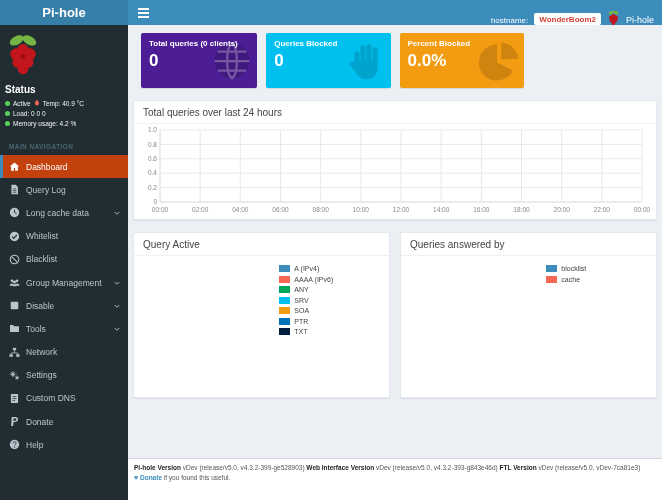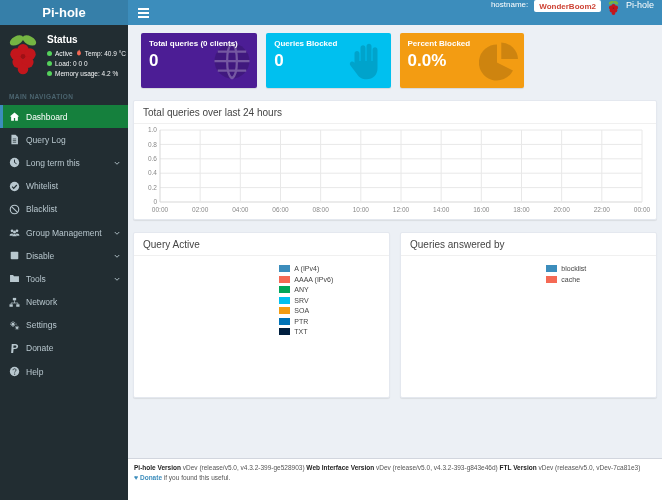--- a/index.html
+++ b/index.html
@@ -7,38 +7,38 @@
   body { font-family:"Liberation Sans", sans-serif; background:#ecf0f5; position:relative; overflow:hidden; }
   #app { position:absolute; inset:0; width:662px; height:500px; }
 
   
   .header { position:absolute; top:0; left:0; right:0; height:25px; background:#3c8dbc; z-index:5;padding-left:28px; }
   .logo-box { position:absolute; left:0; top:0; width:128px; height:25px; background:#367fa9; color:#fff;
               font-size:13px; font-weight:600; text-align:center; line-height:25px; }
   .hamburger { position:absolute; left:128px; top:0; width:30px; height:25px; display:flex; flex-direction:column;
                justify-content:center; align-items:center; gap:2px; cursor:pointer; }
   .hamburger i { display:block; width:11px; height:2px; background:#fff; }
-  .header-right { position:absolute; right:8px; top:0; height:25px; display:flex; align-items:flex-start; gap:6px; }
+  .header-right { position:absolute; right:8px; top:0; height:25px; display:flex; align-items:flex-end; gap:6px; }
   .hostname-label { color:#fff; font-size:8px; }
   .hostname-badge { background:#fff; color:#ce4335; font-size:8px; font-weight:bold; padding:1.5px 5px; border-radius:2px; }
   .header-berry { width:13px; height:15px; }
   .header-user { color:#fff; font-size:9px; }
 
   
   .sidebar { position:absolute; top:25px; left:0; width:128px; bottom:0; background:#222d32; }
-  .user-panel { display:flex; padding:8px 5px 6px 5px; gap:6px; }
+  .user-panel { display:flex; padding:8px 5px 6px 5px; gap:6px;flex-direction:column; }
   .berry-logo { width:36px; height:44px; flex:none; }
   .status-title { color:#fff; font-size:10px; font-weight:bold; margin:1px 0 4px 0; }
   .status-line { display:flex; align-items:center; gap:3px; color:#f3f5f6; font-size:6.5px; margin-bottom:3px; white-space:nowrap; }
   .dot { width:5px; height:5px; border-radius:50%; background:#55d15c; flex:none; }
   .flame { width:6px; height:8px; flex:none; display:inline-block; }
   .nav-header { color:#4b646f; font-size:6.5px; font-weight:bold; letter-spacing:0.4px; padding:7px 9px 5px 9px; }
   .nav-item { height:23.2px; display:flex; align-items:center; gap:6px; padding:0 7px 0 6px; color:#b8c7ce;
               font-size:8.5px; border-left:3px solid transparent; cursor:pointer; }
-  .nav-item.active { background:#15803d; color:#fff; border-left-color:#3c8dbc; }
+  .nav-item.active { background:#c2410c; color:#fff; border-left-color:#3c8dbc; }
   .nav-icon { width:11px; height:11px; flex:none; }
   .nav-icon svg { width:100%; height:100%; display:block; }
   .chevron { width:8px; height:8px; margin-left:auto; flex:none; }
   .chevron svg { width:100%; height:100%; display:block; }
 
   
   .main { position:absolute; left:128px; top:25px; right:0; bottom:0; }
 
   .cards { position:absolute; left:5px; right:5px; top:8px; height:55px; display:grid;
            grid-template-columns:repeat(4,1fr); gap:9px; }
@@ -166,21 +166,21 @@
           </span>
           <span>Query Log</span>
         </div>
         <div class="nav-item">
           <span class="nav-icon">
             <svg viewBox="0 0 16 16">
               <circle cx="8" cy="8" r="6.8" fill="currentColor"></circle>
               <path d="M8 3.8V8l3 1.8" stroke="#222d32" stroke-width="1.4" fill="none"></path>
             </svg>
           </span>
-          <span>Long term this</span>
+          <span>Long cache data</span>
           <span class="chevron">
             <svg viewBox="0 0 16 16" fill="none" stroke="currentColor">
               <path d="M3.5 6l4.5 4.5L12.5 6" stroke-width="1.8"></path>
             </svg>
           </span>
         </div>
         <div class="nav-item">
           <span class="nav-icon">
             <svg viewBox="0 0 16 16">
               <circle cx="8" cy="8" r="6.8" fill="currentColor"></circle>
@@ -256,20 +256,29 @@
         <div class="nav-item">
           <span class="nav-icon">
             <svg viewBox="0 0 16 16" fill="currentColor">
               <circle cx="5.8" cy="6" r="2.2"></circle>
               <path d="M5.8 1.9v1.4M5.8 8.7v1.4M1.7 6h1.4M9.5 6h1.4M2.9 3.1l1 1M7.7 7.9l1 1M8.7 3.1l-1 1M3.9 7.9l-1 1" stroke="currentColor" stroke-width="1.4"></path>
               <circle cx="11.7" cy="11.4" r="1.8"></circle>
               <path d="M11.7 8.3v1.1M11.7 13.4v1.1M8.6 11.4h1.1M13.7 11.4h1.1M9.6 9.3l.8.8M13 12.7l.8.8M13.8 9.3l-.8.8M10.4 12.7l-.8.8" stroke="currentColor" stroke-width="1.1"></path>
             </svg>
           </span>
           <span>Settings</span>
+        </div>
+        <div class="nav-item">
+          <span class="nav-icon">
+            <svg viewBox="0 0 16 16">
+              <rect x="2.8" y="1.3" width="10.4" height="13.4" rx="1" fill="currentColor"></rect>
+              <path d="M5.2 5.2h5.6M5.2 8h5.6M5.2 10.8h3.6" stroke="#222d32" stroke-width="1.1"></path>
+            </svg>
+          </span>
+          <span>Custom DNS</span>
         </div>
         <div class="nav-item">
           <span class="nav-icon">
             <svg viewBox="0 0 16 16" fill="currentColor">
               <path d="M4 1.3h5.2c2.6 0 4.1 1.5 4.1 3.6 0 2.3-1.9 3.9-4.5 3.9H6.7L6 14.7H3.1z"></path>
               <path d="M6.6 3.6h2.3c1.1 0 1.8.6 1.8 1.4 0 1.1-.9 1.8-2.1 1.8H6.2z" fill="#222d32"></path>
             </svg>
           </span>
           <span>Donate</span>
         </div>

